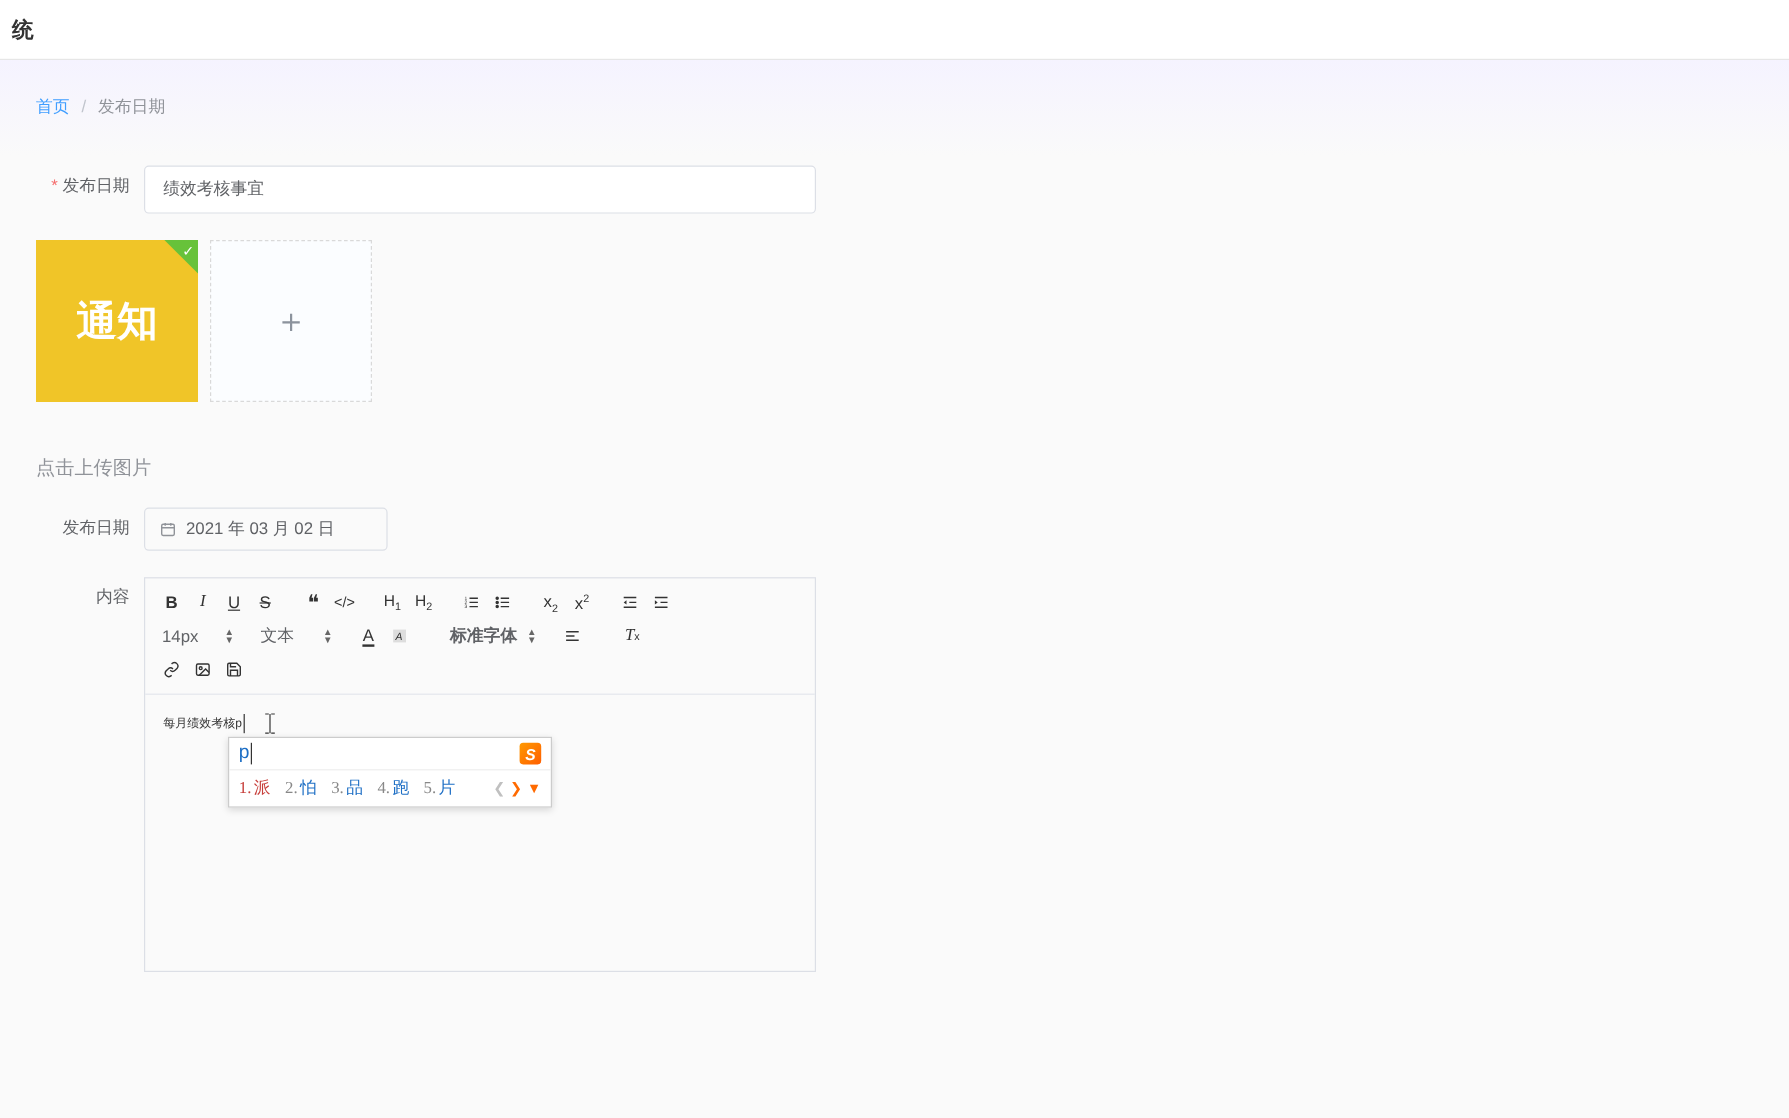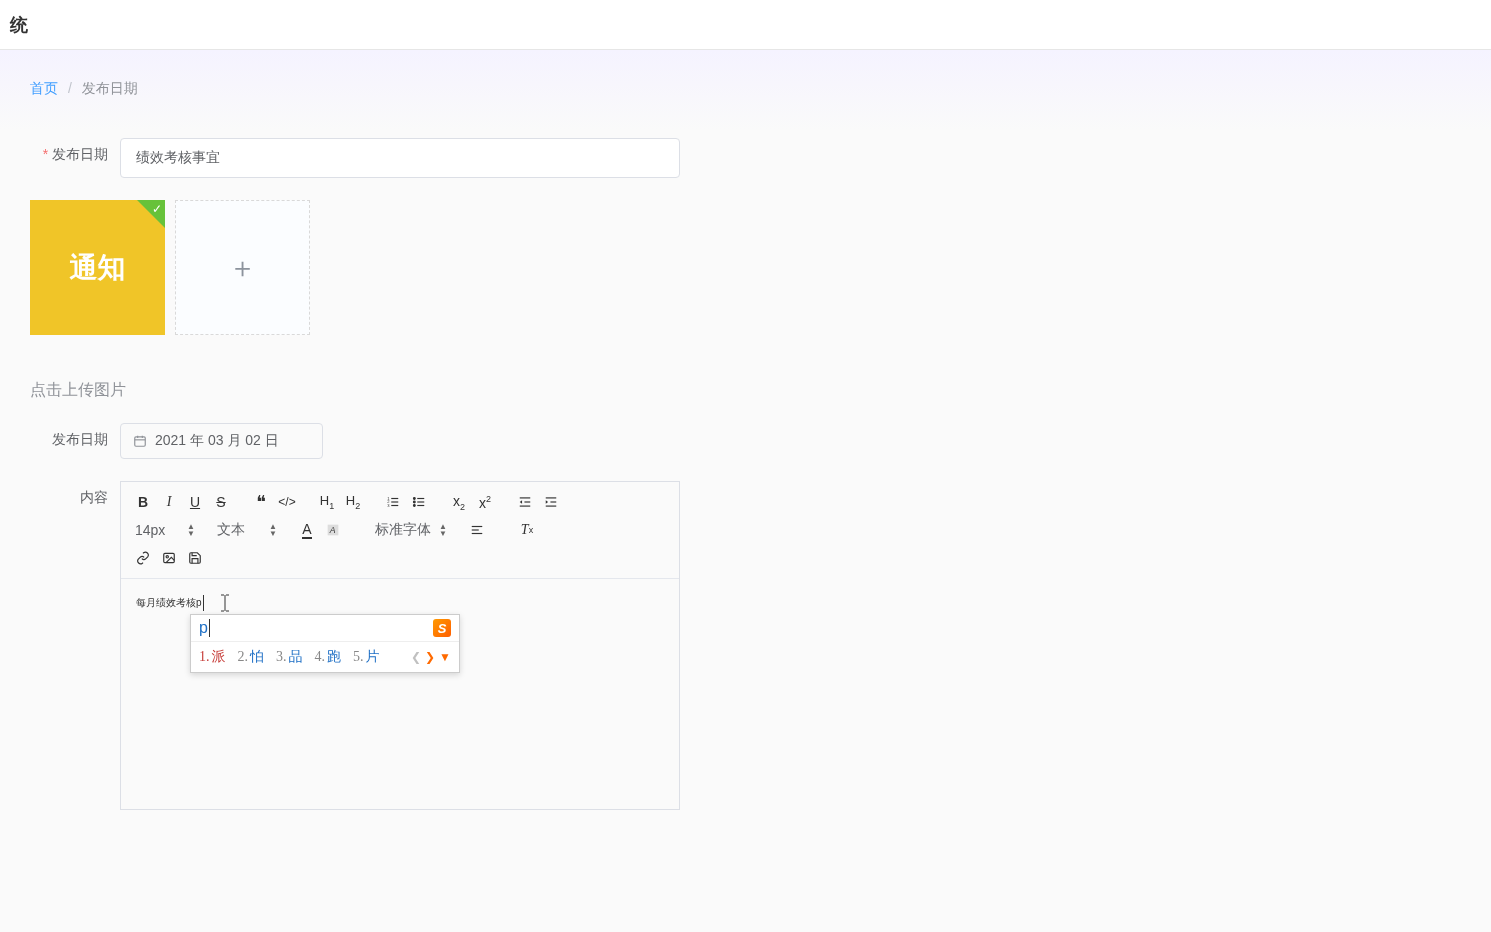--- a/index.html
+++ b/index.html
@@ -15,38 +15,38 @@
     .breadcrumb-current { color: #909399; }
     
     .form-row { display: flex; align-items: flex-start; margin-bottom: 22px; }
     .form-label { width: 90px; text-align: right; padding-right: 12px; padding-top: 8px; font-size: 14px; color: #606266; flex-shrink: 0; }
     .required::before { content: "* "; color: #f56c6c; }
     
     .text-input { width: 560px; height: 40px; border: 1px solid #dcdfe6; border-radius: 4px; padding: 0 15px; font-size: 14px; color: #606266; outline: none; }
     
     .image-upload-area { display: flex; gap: 10px; }
     .uploaded-image { position: relative; width: 135px; height: 135px; background: #f0c528; display: flex; align-items: center; justify-content: center; }
-    .uploaded-image-text { color: #fff; font-size: 28px; font-weight: bold; font-family: SimSun, serif; }
+    .uploaded-image-text { color: #fff; font-size: 34px; font-weight: bold; font-family: SimSun, serif; }
     .uploaded-corner { position: absolute; top: 0; right: 0; width: 0; height: 0; border-style: solid; border-width: 0 28px 28px 0; border-color: transparent #67c23a transparent transparent; }
     .uploaded-check { position: absolute; top: 2px; right: 3px; color: #fff; font-size: 12px; }
     .upload-placeholder { width: 135px; height: 135px; border: 1px dashed #d9d9d9; display: flex; align-items: center; justify-content: center; cursor: pointer; background: #fbfdff; }
     .upload-plus { font-size: 28px; color: #8c939d; font-weight: 200; }
     
     .upload-hint { color: #909399; font-size: 16px; margin-top: 10px; }
     
     .date-input { width: 203px; height: 36px; border: 1px solid #dcdfe6; border-radius: 4px; padding: 0 12px; display: flex; align-items: center; font-size: 14px; color: #606266; cursor: pointer; }
     .date-icon { margin-right: 8px; display: inline-flex; }
     
     .editor-container { width: 560px; border: 1px solid #dcdfe6; }
     .editor-toolbar { border-bottom: 1px solid #e4e7ed; padding: 6px 10px; }
     .toolbar-row { display: flex; align-items: center; gap: 4px; flex-wrap: wrap; min-height: 28px; }
     .tb-group { display: flex; align-items: center; gap: 2px; margin-right: 12px; }
     .tb-btn { width: 24px; height: 24px; display: flex; align-items: center; justify-content: center; cursor: pointer; border-radius: 3px; color: #333; }
     .tb-select { display: flex; align-items: center; height: 24px; padding: 0 4px; cursor: pointer; min-width: 68px; justify-content: space-between; }
-    .tb-select-wide { min-width: 80px; }
+    .tb-select-wide { min-width: 80px; font-weight: bold; }
     .tb-arrows { font-size: 8px; line-height: 7px; color: #666; margin-left: 8px; display: flex; flex-direction: column; }
     
     .editor-body { min-height: 230px; padding: 15px; font-size: 10px; position: relative; }
     .editor-text { color: #333; }
     .cursor-line { display: inline-block; width: 1px; height: 16px; background: #333; vertical-align: middle; margin-left: 1px; }
     .text-caret { display: inline-block; margin-left: 14px; vertical-align: middle; }
     
     .ime-box { position: absolute; left: 190px; top: 614px; width: 270px; background: #fff; border: 1px solid #ccc; box-shadow: 0 2px 6px rgba(0,0,0,0.15); z-index: 1000; }
     .ime-input-row { display: flex; align-items: center; justify-content: space-between; padding: 4px 8px; border-bottom: 1px solid #eee; }
     .ime-typed { color: #1e6fc5; font-size: 16px; font-weight: 500; }

